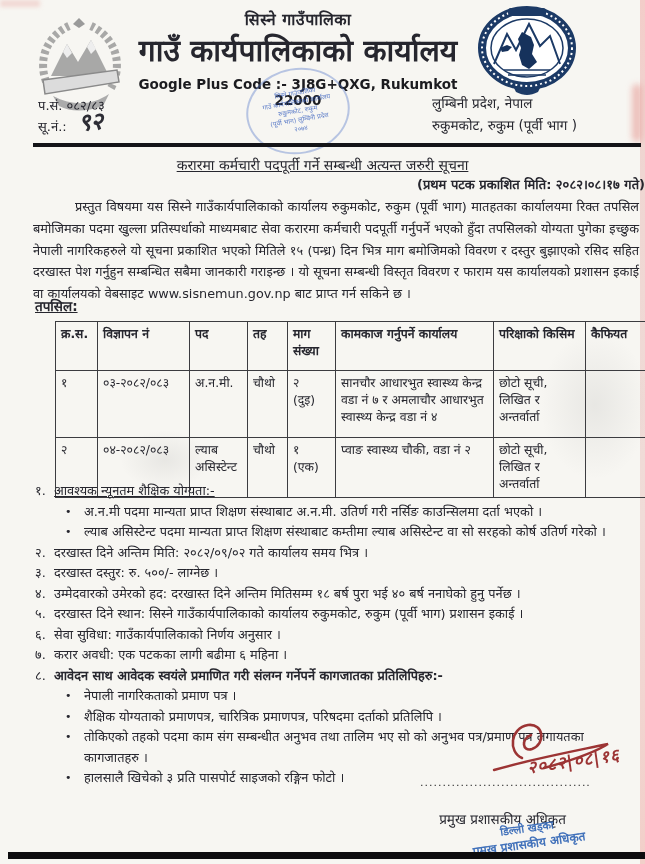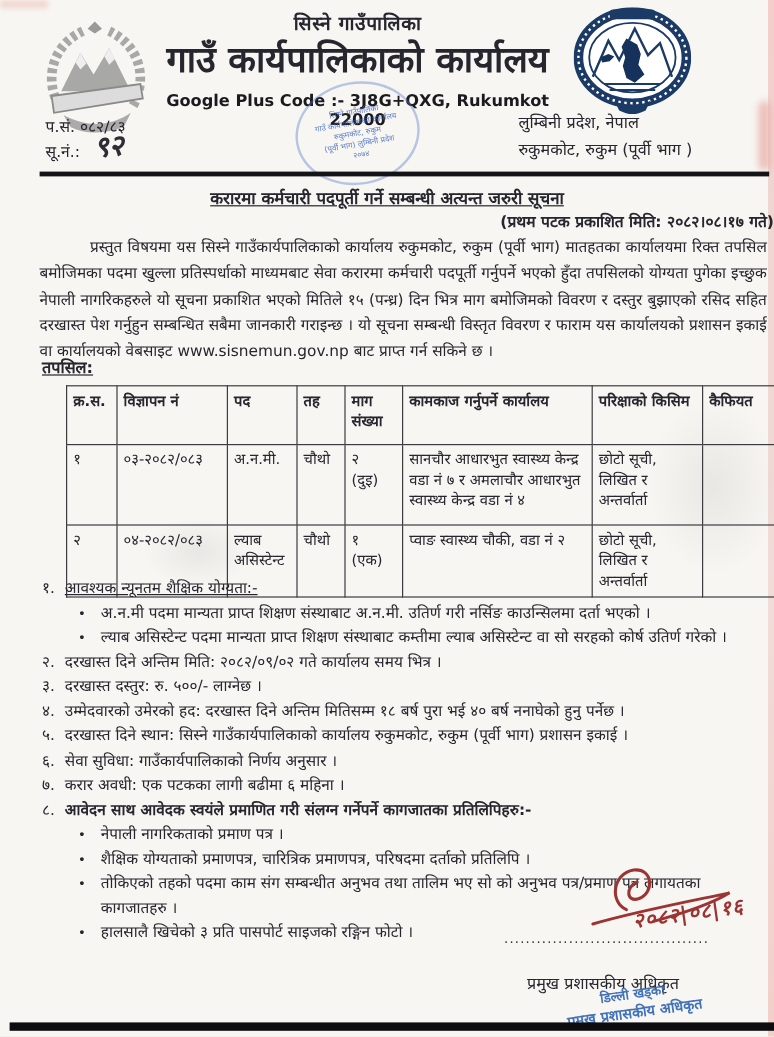--- a/index.html
+++ b/index.html
@@ -27,21 +27,21 @@
   .addr{left:432px;top:92px;width:200px;font-size:13.5px;line-height:22px;}
   .rule-top{left:33px;top:143px;width:608px;height:4px;background:#141418;}
 
   
   .round-stamp{left:246px;top:68px;width:100px;height:82px;border:2px solid rgba(80,115,200,.38);
     border-radius:50%;transform:rotate(-10deg);display:flex;flex-direction:column;justify-content:center;
     align-items:center;gap:1px;}
   .round-stamp div{font-size:6.5px;color:rgba(55,95,190,.8);white-space:nowrap;line-height:8px;}
 
   
-  .title{left:0;top:155px;width:645px;text-align:center;font-size:14px;font-weight:bold;}
+  .title{left:0;top:155px;width:645px;text-align:center;font-size:14px;font-weight:normal;}
   .title span{text-decoration:underline;}
   .subtitle{left:0;top:175px;width:645px;text-align:right;font-size:13px;font-weight:bold;}
 
   .para{left:33px;top:196px;width:606px;font-size:12.8px;line-height:21.8px;text-align:justify;text-indent:42px;}
   .para .link{}
 
   .tapasil{left:35px;top:297px;font-size:13.5px;font-weight:bold;text-decoration:underline;}
 
   
   table.tbl{left:55px;top:321px;width:590px;border-collapse:collapse;font-size:12.3px;table-layout:fixed;position:absolute;}

